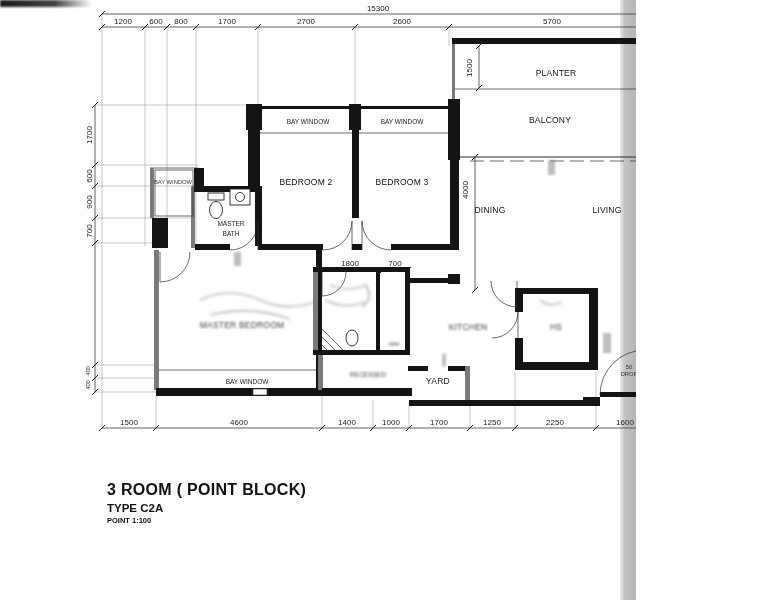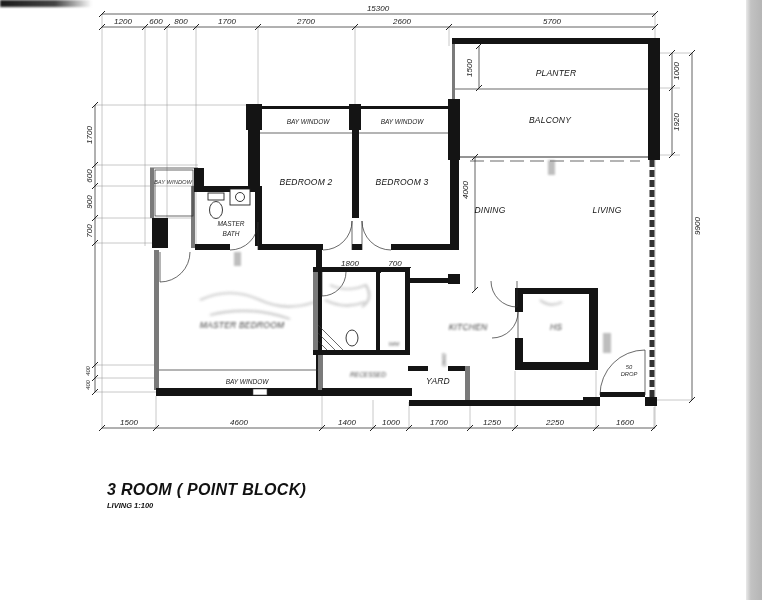--- a/index.html
+++ b/index.html
@@ -1,17 +1,17 @@
 <!DOCTYPE html>
 <html><head>
 <meta charset="utf-8">
 <style>
   html,body{margin:0;padding:0;background:#ffffff;}
-  #canvas{position:relative;width:762px;height:600px;background:#ffffff;overflow:hidden;
-          font-family:"Liberation Sans", sans-serif;font-style:italic;}
+  #canvas{position:relative;width:636px;height:600px;background:#ffffff;overflow:hidden;
+          font-family:"Liberation Sans", sans-serif;}
   #scan-edge-right{position:absolute;right:0;top:0;width:16px;height:600px;
           background:linear-gradient(90deg,#e9e9e9 0%,#c2c2c2 30%,#b5b5b5 100%);}
   #scan-smudge-top{position:absolute;left:0;top:0;width:92px;height:7px;
           background:linear-gradient(90deg,#1a1a1a 0%,#444 60%,rgba(255,255,255,0) 100%);
           filter:blur(1px);}
   svg{position:absolute;left:0;top:0;}
   .wall{fill:#141414;}
   .wallgray{fill:#7a7a7a;}
   .thin{stroke:#2a2a2a;stroke-width:1;fill:none;}
   .thin2{stroke:#2a2a2a;stroke-width:0.7;fill:none;}
@@ -218,15 +218,16 @@
       <text class="roomtext" x="438" y="384" text-anchor="middle">YARD</text>
       <text class="smalltext" x="247" y="384" text-anchor="middle">BAY WINDOW</text>
       <text class="tinytext" x="629" y="369" text-anchor="middle">50</text>
       <text class="tinytext" x="629" y="376" text-anchor="middle">DROP</text>
       <text class="tinytext blurred" x="446" y="360" text-anchor="middle" transform="rotate(-90 446 360)">0600</text>
     </g>
   </svg>
 
   <div id="titleblock">
     <div class="t1">3 ROOM ( POINT BLOCK)</div>
-    <div class="t3">LIVING 1:100</div>
+    <div class="t2">TYPE C2A</div>
+    <div class="t3">POINT 1:100</div>
   </div>
 </div>
 
 </body></html>

